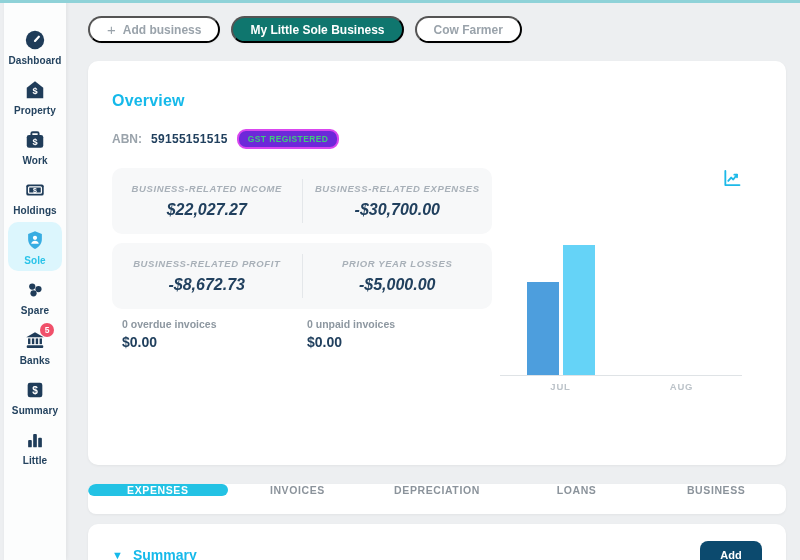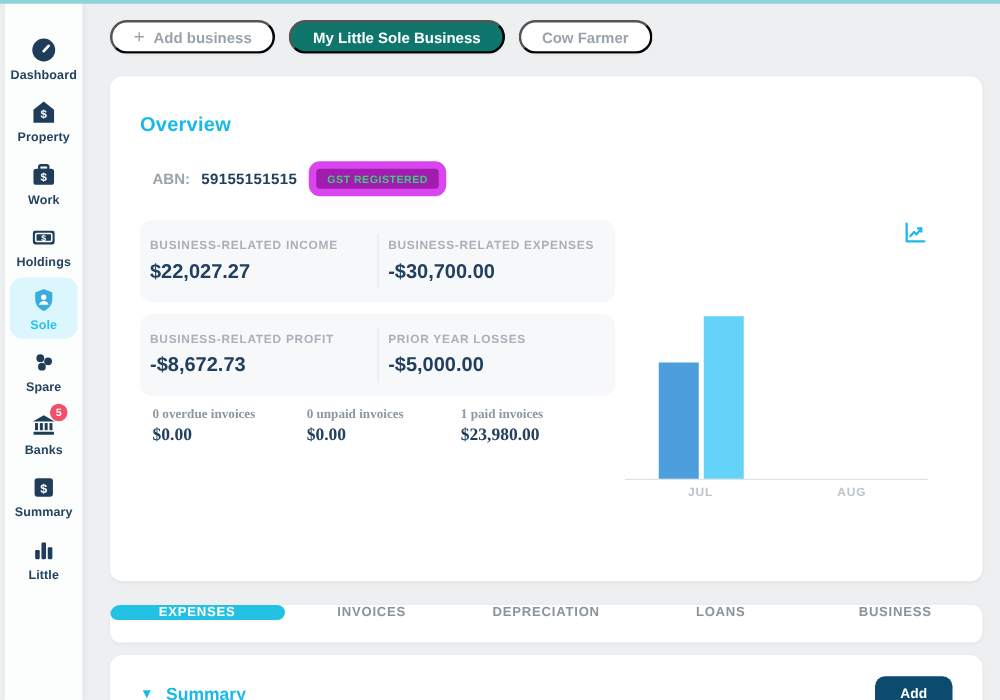--- a/index.html
+++ b/index.html
@@ -44,38 +44,38 @@
   .pill.active { background:#0f766e; color:#fff; }
   .plus-glyph { font-size:15px; font-weight:400; line-height:1; }
 
   
   .card {
     background:#fff; border-radius:10px; box-shadow:0 1px 3px rgba(0,0,0,.05);
   }
   .overview-card { margin-top:18px; height:404px; padding:31px 32px 0 24px; position:relative; }
   .overview-title { color:#15b9ea; font-size:16px; font-weight:800; letter-spacing:.2px; }
   .abn-row { margin-top:19px; display:flex; align-items:center; gap:9px; font-size:12px; }
-  .abn-label { color:#9aa3ab; font-weight:600;margin-left:10px; }
+  .abn-label { color:#9aa3ab; font-weight:600; }
   .abn-value { color:#21405e; font-weight:800; letter-spacing:.3px; }
   .gst-badge {
-    border:6px solid #d946ef; background:#a21caf; color:#3ecb7b;
+    border:2px solid #d946ef; background:#6d28d9; color:#3ecb7b;
     font-size:8.5px; font-weight:800; letter-spacing:.4px;
     border-radius:9px; padding:3px 9px;
   }
   .ov-body { display:flex; margin-top:19px; }
   .stats-col { width:380px; flex:none; }
   .stat-card {
     background:#f7f8f9; border-radius:10px; height:66px; margin-bottom:9px;
     display:flex; align-items:center;
   }
-  .stat-cell { flex:1; text-align:left; padding:6px 8px; }
+  .stat-cell { flex:1; text-align:center; padding:6px 8px;font-style:italic; }
   .stat-divider { width:1px; height:44px; background:#e4e7ea; flex:none; }
   .stat-label { color:#a8b0b8; font-size:9.5px; font-weight:700; letter-spacing:.6px; margin-bottom:7px; }
   .stat-value { color:#21405e; font-size:16px; font-weight:800; }
-  .invoices-row { display:flex; margin-top:9px; padding-left:10px;font-family:Liberation Serif, serif; }
+  .invoices-row { display:flex; margin-top:9px; padding-left:10px; }
   .invoice-cell { flex:1; }
   .invoice-label { color:#8d97a0; font-size:10.5px; font-weight:600; }
   .invoice-value { color:#21405e; font-size:14px; font-weight:800; margin-top:4px; }
 
   
   .chart-col { flex:1; margin-left:8px; padding:0 12px 0 0; display:flex; flex-direction:column; }
   .chart-toolbar { display:flex; justify-content:flex-end; height:22px; }
   .chart-toggle { width:20px; height:20px; cursor:pointer; }
   .chart-plot {
     height:186px; border-bottom:1px solid #dfe3e6; display:flex; align-items:flex-end;
@@ -268,24 +268,20 @@
         </div>
 
         <div class="invoices-row">
           <div class="invoice-cell">
             <div class="invoice-label">0 overdue invoices</div>
             <div class="invoice-value">$0.00</div>
           </div>
           <div class="invoice-cell">
             <div class="invoice-label">0 unpaid invoices</div>
             <div class="invoice-value">$0.00</div>
-          </div>
-          <div class="invoice-cell">
-            <div class="invoice-label">1 paid invoices</div>
-            <div class="invoice-value">$23,980.00</div>
           </div>
         </div>
 
       </div>
 
       <div class="chart-col">
         <div class="chart-toolbar">
           <span class="chart-toggle">
             <svg viewBox="0 0 24 24" fill="none" stroke="#1db9e8" stroke-width="2.2" stroke-linecap="round" stroke-linejoin="round">
                 <path d="M4 3.5 V20.5 H21"></path>

